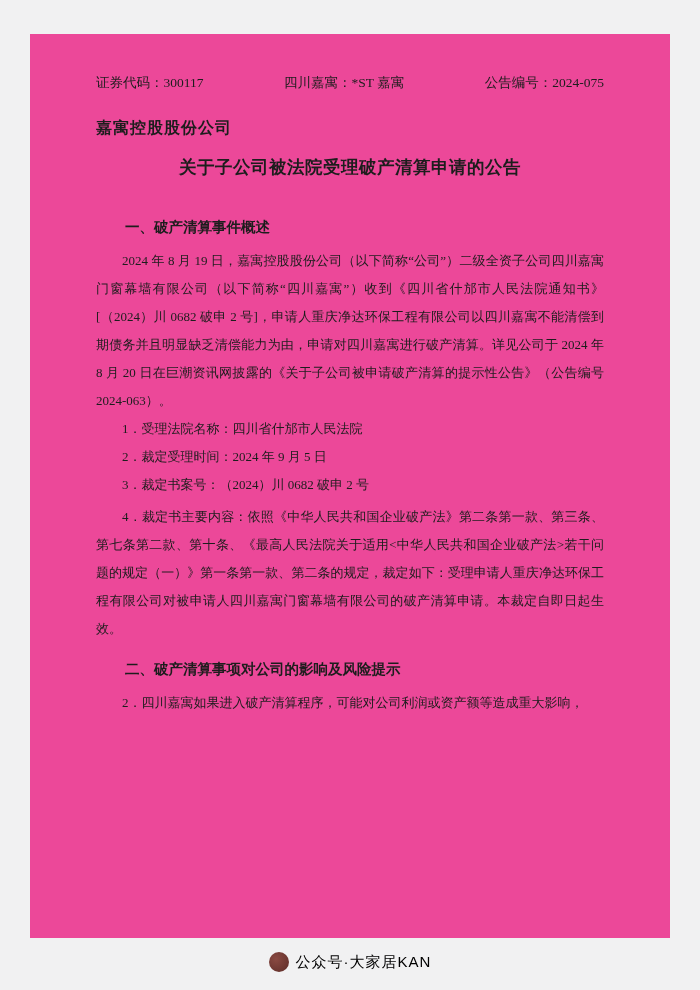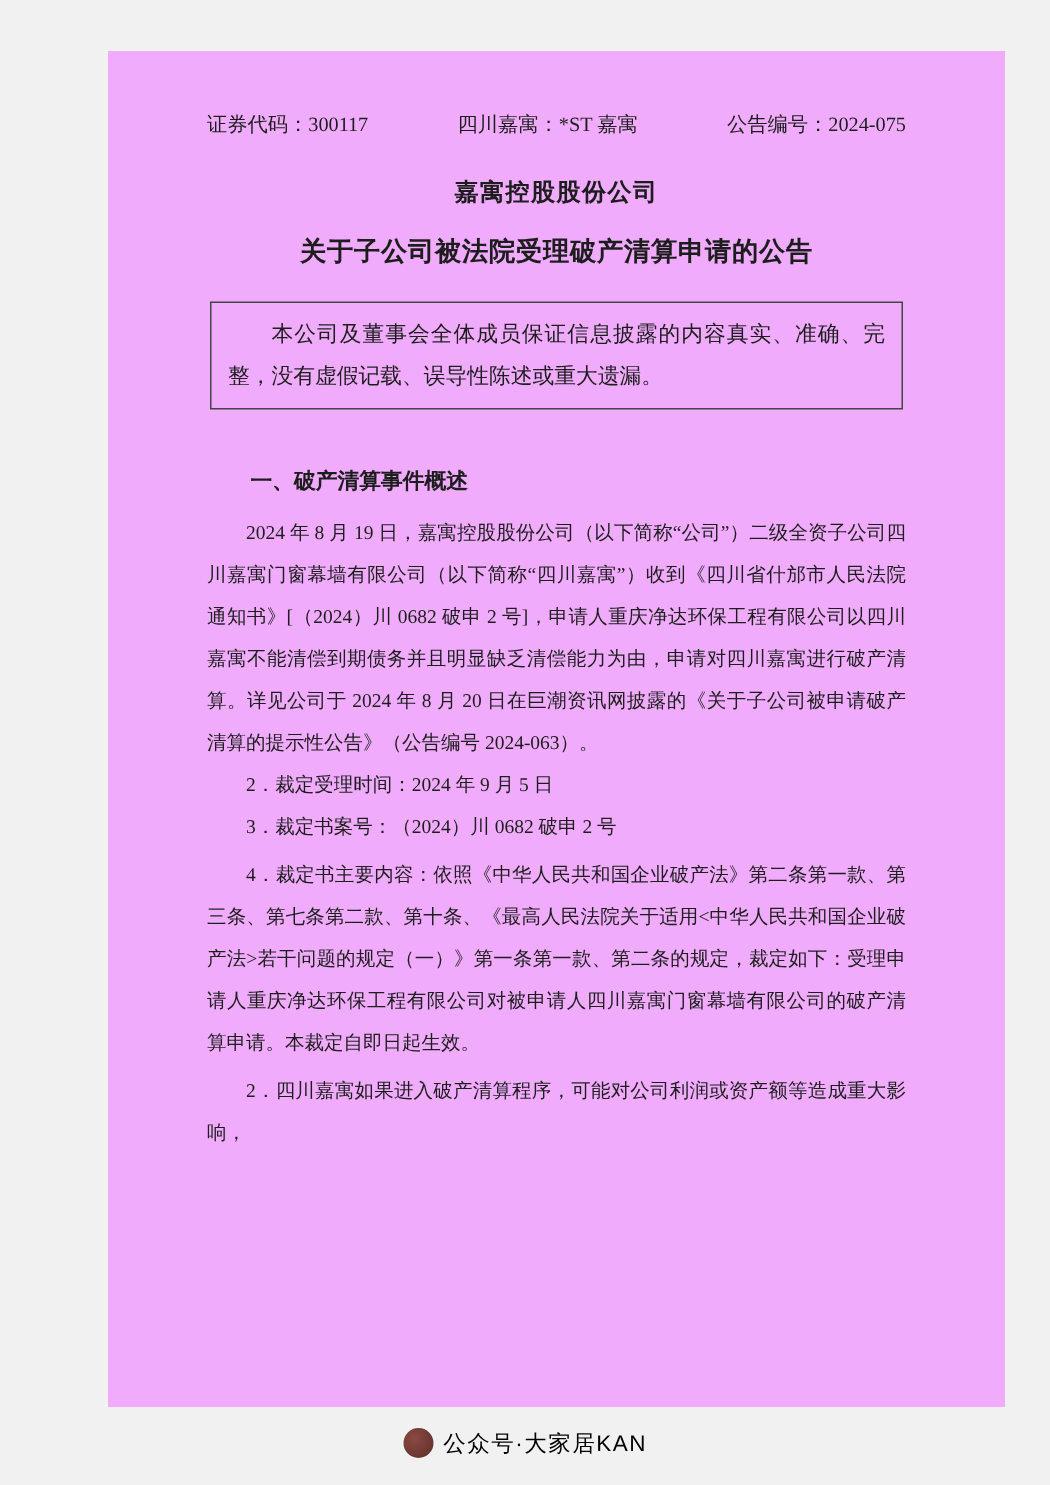--- a/index.html
+++ b/index.html
@@ -8,34 +8,32 @@
     background: #f1f1f2;
     font-family: "Liberation Serif", "DejaVu Serif", serif;
     color: #1d1d1d;
     position: relative;
     overflow: hidden;
   }
   .page { width: 700px; height: 990px; position: relative; }
   .document {
     position: absolute;
     left: 30px; right: 30px; top: 34px; bottom: 52px;
-    background: #f0abfc;
+    background: #ec4899;
     padding: 40px 66px 0 66px;
     box-sizing: border-box;
-    margin-left: 42px;
   }
   .meta-row {
     display: flex;
     justify-content: space-between;
     font-size: 13.5px;
     color: #1d1d1d;
     margin-bottom: 26px;
   }
   .company {
-    text-align: center;
     font-size: 16px;
     font-weight: bold;
     margin: 0 0 16px 0;
     letter-spacing: 1px;
   }
   .subject {
     text-align: center;
     font-size: 17.5px;
     font-weight: bold;
     margin: 0 0 22px 0;
@@ -100,30 +98,29 @@
 
     <div class="meta-row">
       <span>证券代码：300117</span>
       <span>四川嘉寓：*ST 嘉寓</span>
       <span>公告编号：2024-075</span>
     </div>
 
     <h1 class="company">嘉寓控股股份公司</h1>
     <h2 class="subject">关于子公司被法院受理破产清算申请的公告</h2>
 
-    <div class="disclaimer-box">
-      <p>本公司及董事会全体成员保证信息披露的内容真实、准确、完整，没有虚假记载、误导性陈述或重大遗漏。</p>
-    </div>
 
     <h3 class="sec-heading">一、破产清算事件概述</h3>
     <p class="para">2024 年 8 月 19 日，嘉寓控股股份公司（以下简称“公司”）二级全资子公司四川嘉寓门窗幕墙有限公司（以下简称“四川嘉寓”）收到《四川省什邡市人民法院通知书》[（2024）川 0682 破申 2 号]，申请人重庆净达环保工程有限公司以四川嘉寓不能清偿到期债务并且明显缺乏清偿能力为由，申请对四川嘉寓进行破产清算。详见公司于 2024 年 8 月 20 日在巨潮资讯网披露的《关于子公司被申请破产清算的提示性公告》（公告编号 2024-063）。</p>
+    <p class="para item">1．受理法院名称：四川省什邡市人民法院</p>
     <p class="para item">2．裁定受理时间：2024 年 9 月 5 日</p>
     <p class="para item">3．裁定书案号：（2024）川 0682 破申 2 号</p>
     <p class="para item long">4．裁定书主要内容：依照《中华人民共和国企业破产法》第二条第一款、第三条、第七条第二款、第十条、《最高人民法院关于适用&lt;中华人民共和国企业破产法&gt;若干问题的规定（一）》第一条第一款、第二条的规定，裁定如下：受理申请人重庆净达环保工程有限公司对被申请人四川嘉寓门窗幕墙有限公司的破产清算申请。本裁定自即日起生效。</p>
 
+    <h3 class="sec-heading second">二、破产清算事项对公司的影响及风险提示</h3>
     <p class="para">2．四川嘉寓如果进入破产清算程序，可能对公司利润或资产额等造成重大影响，</p>
 
   </div>
 
   <div class="footer">
     <span class="footer-icon"></span>
     <span class="footer-label">公众号·大家居KAN</span>
   </div>
 </div>
 

